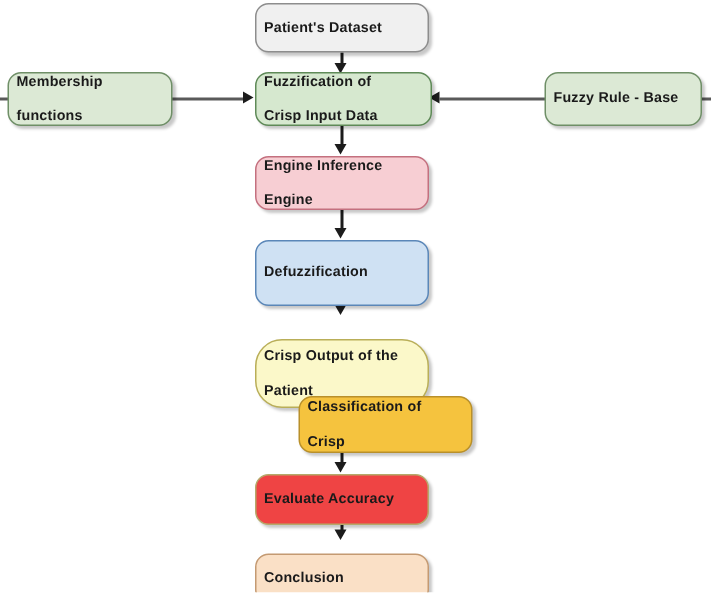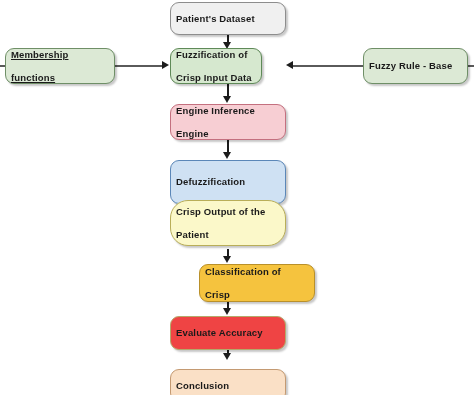--- a/index.html
+++ b/index.html
@@ -107,28 +107,28 @@
   <div class="vline" style="left:227px; top:302px; height:7px;"></div>
   <div class="arrow-down" style="left:223px; top:308px;"></div>
 
   <div class="vline" style="left:227px; top:350px; height:5px;"></div>
   <div class="arrow-down" style="left:223px; top:353px;"></div>
 
   <div class="node" id="n-patients-dataset" style="left: 170px; top: 2px; width: 116px; height: 33px; background: rgb(240, 240, 240); border-color: rgb(141, 141, 141);">
     <span>Patient's Dataset</span>
   </div>
 
-  <div class="node" id="n-membership-functions" style="left: 5px; top: 48px; width: 110px; height: 36px; background: rgb(220, 233, 213); border-color: rgb(111, 143, 103); text-decoration: underline;">
+  <div class="node" id="n-membership-functions" style="left: 5px; top: 48px; width: 110px; height: 36px; background: rgb(220, 233, 213); border-color: rgb(111, 143, 103);">
     <span>
       <span>Membership</span><br>
       <span>functions</span>
     </span>
   </div>
 
-  <div class="node" id="n-fuzzification" style="left: 170px; top: 48px; width: 92px; height: 36px; background: rgb(214, 232, 207); border-color: rgb(95, 138, 88);">
+  <div class="node" id="n-fuzzification" style="left: 170px; top: 48px; width: 118px; height: 36px; background: rgb(214, 232, 207); border-color: rgb(95, 138, 88);">
     <span>
       <span>Fuzzification of</span><br>
       <span>Crisp Input Data</span>
     </span>
   </div>
 
   <div class="node" id="n-fuzzy-rule-base" style="left: 363px; top: 48px; width: 105px; height: 36px; background: rgb(220, 233, 213); border-color: rgb(111, 143, 103);">
     <span>Fuzzy Rule - Base</span>
   </div>
 
@@ -136,21 +136,21 @@
     <span>
       <span>Engine Inference</span><br>
       <span>Engine</span>
     </span>
   </div>
 
   <div class="node" id="n-defuzzification" style="left: 170px; top: 160px; width: 116px; height: 44px; background: rgb(207, 225, 243); border-color: rgb(91, 135, 184);">
     <span>Defuzzification</span>
   </div>
 
-  <div class="node" id="n-crisp-output" style="left: 170px; top: 200px; width: 116px; height: 46px; background: rgb(251, 248, 201); border-color: rgb(185, 174, 88); border-radius: 18px;">
+  <div class="node" id="n-crisp-output" style="left: 170px; top: 226px; width: 116px; height: 46px; background: rgb(251, 248, 201); border-color: rgb(185, 174, 88); border-radius: 18px;">
     <span>
       <span>Crisp Output of the</span><br>
       <span>Patient</span>
     </span>
   </div>
 
   <div class="node" id="n-classification-of-risks" style="left: 170px; top: 264px; width: 116px; height: 38px; background: rgb(245, 195, 62); border-color: rgb(185, 144, 42); margin-left: 29px;">
     <span>
       <span>Classification of</span><br>
       <span>Crisp</span>

